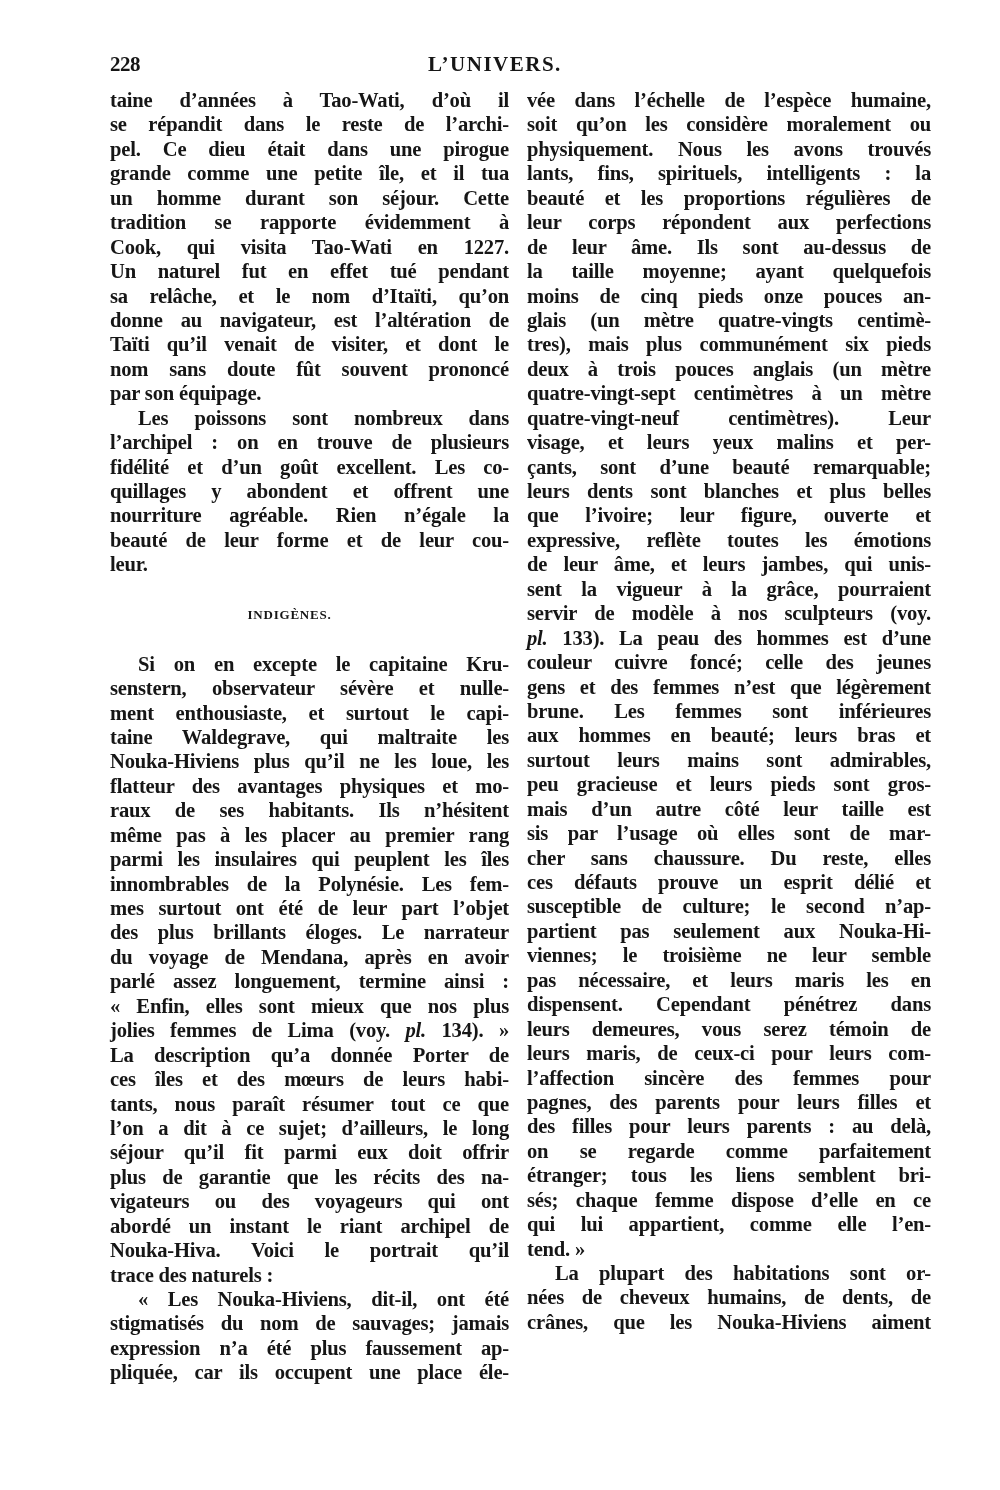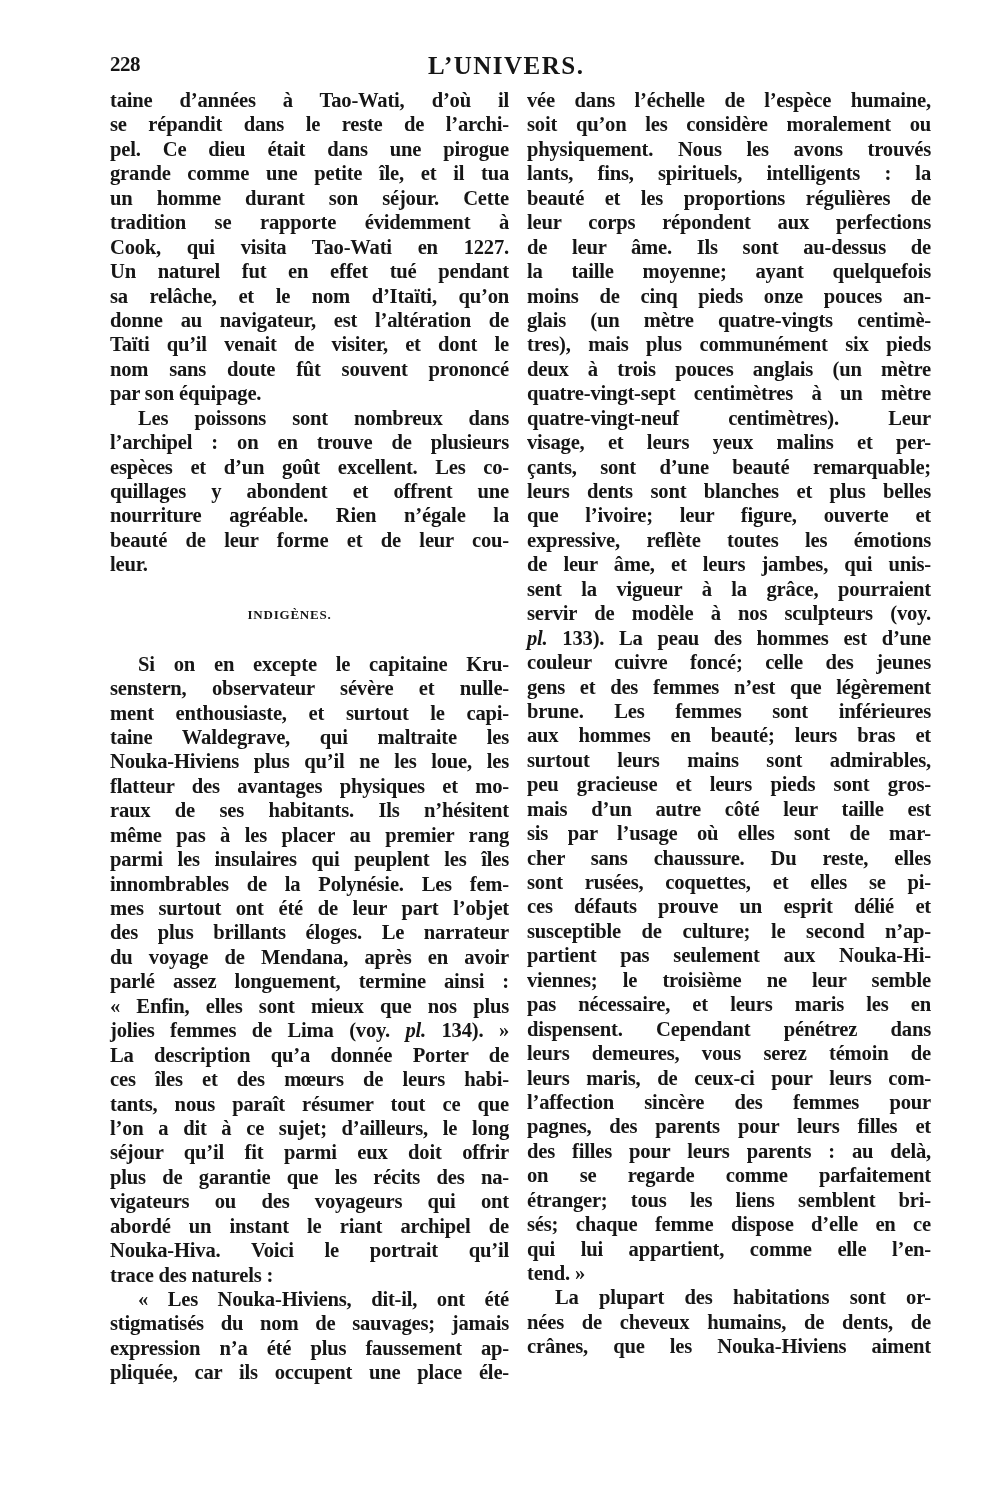--- a/index.html
+++ b/index.html
@@ -10,21 +10,21 @@
   }
   .page-header {
     position: absolute; left: 110px; top: 52px; width: 820px; height: 32px;
   }
   .page-number {
     position: absolute; left: 0; top: 0;
     font-size: 21px; font-weight: bold; letter-spacing: -0.5px;
   }
   .running-title {
     position: absolute; left: 318px; top: 0;
-    font-size: 25px; font-weight: bold; letter-spacing: 1.5px;
+    font-size: 21px; font-weight: bold; letter-spacing: 1.5px;
   }
   .column {
     position: absolute; top: 88px;
     font-size: 20.6px; line-height: 24.45px;
     font-weight: bold; letter-spacing: -0.2px;
   }
   .col-left { left: 110px; width: 399px; }
   .col-right { left: 527px; width: 404px; }
   .line {
     display: block; white-space: nowrap; height: 24.45px;
@@ -60,21 +60,21 @@
     <span class="line">Un naturel fut en effet tué pendant</span>
     <span class="line">sa relâche, et le nom d’Itaïti, qu’on</span>
     <span class="line">donne au navigateur, est l’altération de</span>
     <span class="line">Taïti qu’il venait de visiter, et dont le</span>
     <span class="line">nom sans doute fût souvent prononcé</span>
     <span class="line last">par son équipage.</span>
   </div>
   <div>
     <span class="line indent">Les poissons sont nombreux dans</span>
     <span class="line">l’archipel : on en trouve de plusieurs</span>
-    <span class="line">espèces et d’un goût excellent. Les co-</span>
+    <span class="line">fidélité et d’un goût excellent. Les co-</span>
     <span class="line">quillages y abondent et offrent une</span>
     <span class="line">nourriture agréable. Rien n’égale la</span>
     <span class="line">beauté de leur forme et de leur cou-</span>
     <span class="line last">leur.</span>
   </div>
   <div class="section-heading">INDIGÈNES.</div>
   <span class="spacer"></span>
   <div>
     <span class="line indent">Si on en excepte le capitaine Kru-</span>
     <span class="line">senstern, observateur sévère et nulle-</span>
@@ -138,21 +138,20 @@
     <span class="line"><em>pl.</em><span> 133). La peau des hommes est d’une</span></span>
     <span class="line">couleur cuivre foncé; celle des jeunes</span>
     <span class="line">gens et des femmes n’est que légèrement</span>
     <span class="line">brune. Les femmes sont inférieures</span>
     <span class="line">aux hommes en beauté; leurs bras et</span>
     <span class="line">surtout leurs mains sont admirables,</span>
     <span class="line">peu gracieuse et leurs pieds sont gros-</span>
     <span class="line">mais d’un autre côté leur taille est</span>
     <span class="line">sis par l’usage où elles sont de mar-</span>
     <span class="line">cher sans chaussure. Du reste, elles</span>
-    <span class="line">sont rusées, coquettes, et elles se pi-</span>
     <span class="line">ces défauts prouve un esprit délié et</span>
     <span class="line">susceptible de culture; le second n’ap-</span>
     <span class="line">partient pas seulement aux Nouka-Hi-</span>
     <span class="line">viennes; le troisième ne leur semble</span>
     <span class="line">pas nécessaire, et leurs maris les en</span>
     <span class="line">dispensent. Cependant pénétrez dans</span>
     <span class="line">leurs demeures, vous serez témoin de</span>
     <span class="line">leurs maris, de ceux-ci pour leurs com-</span>
     <span class="line">l’affection sincère des femmes pour</span>
     <span class="line">pagnes, des parents pour leurs filles et</span>

